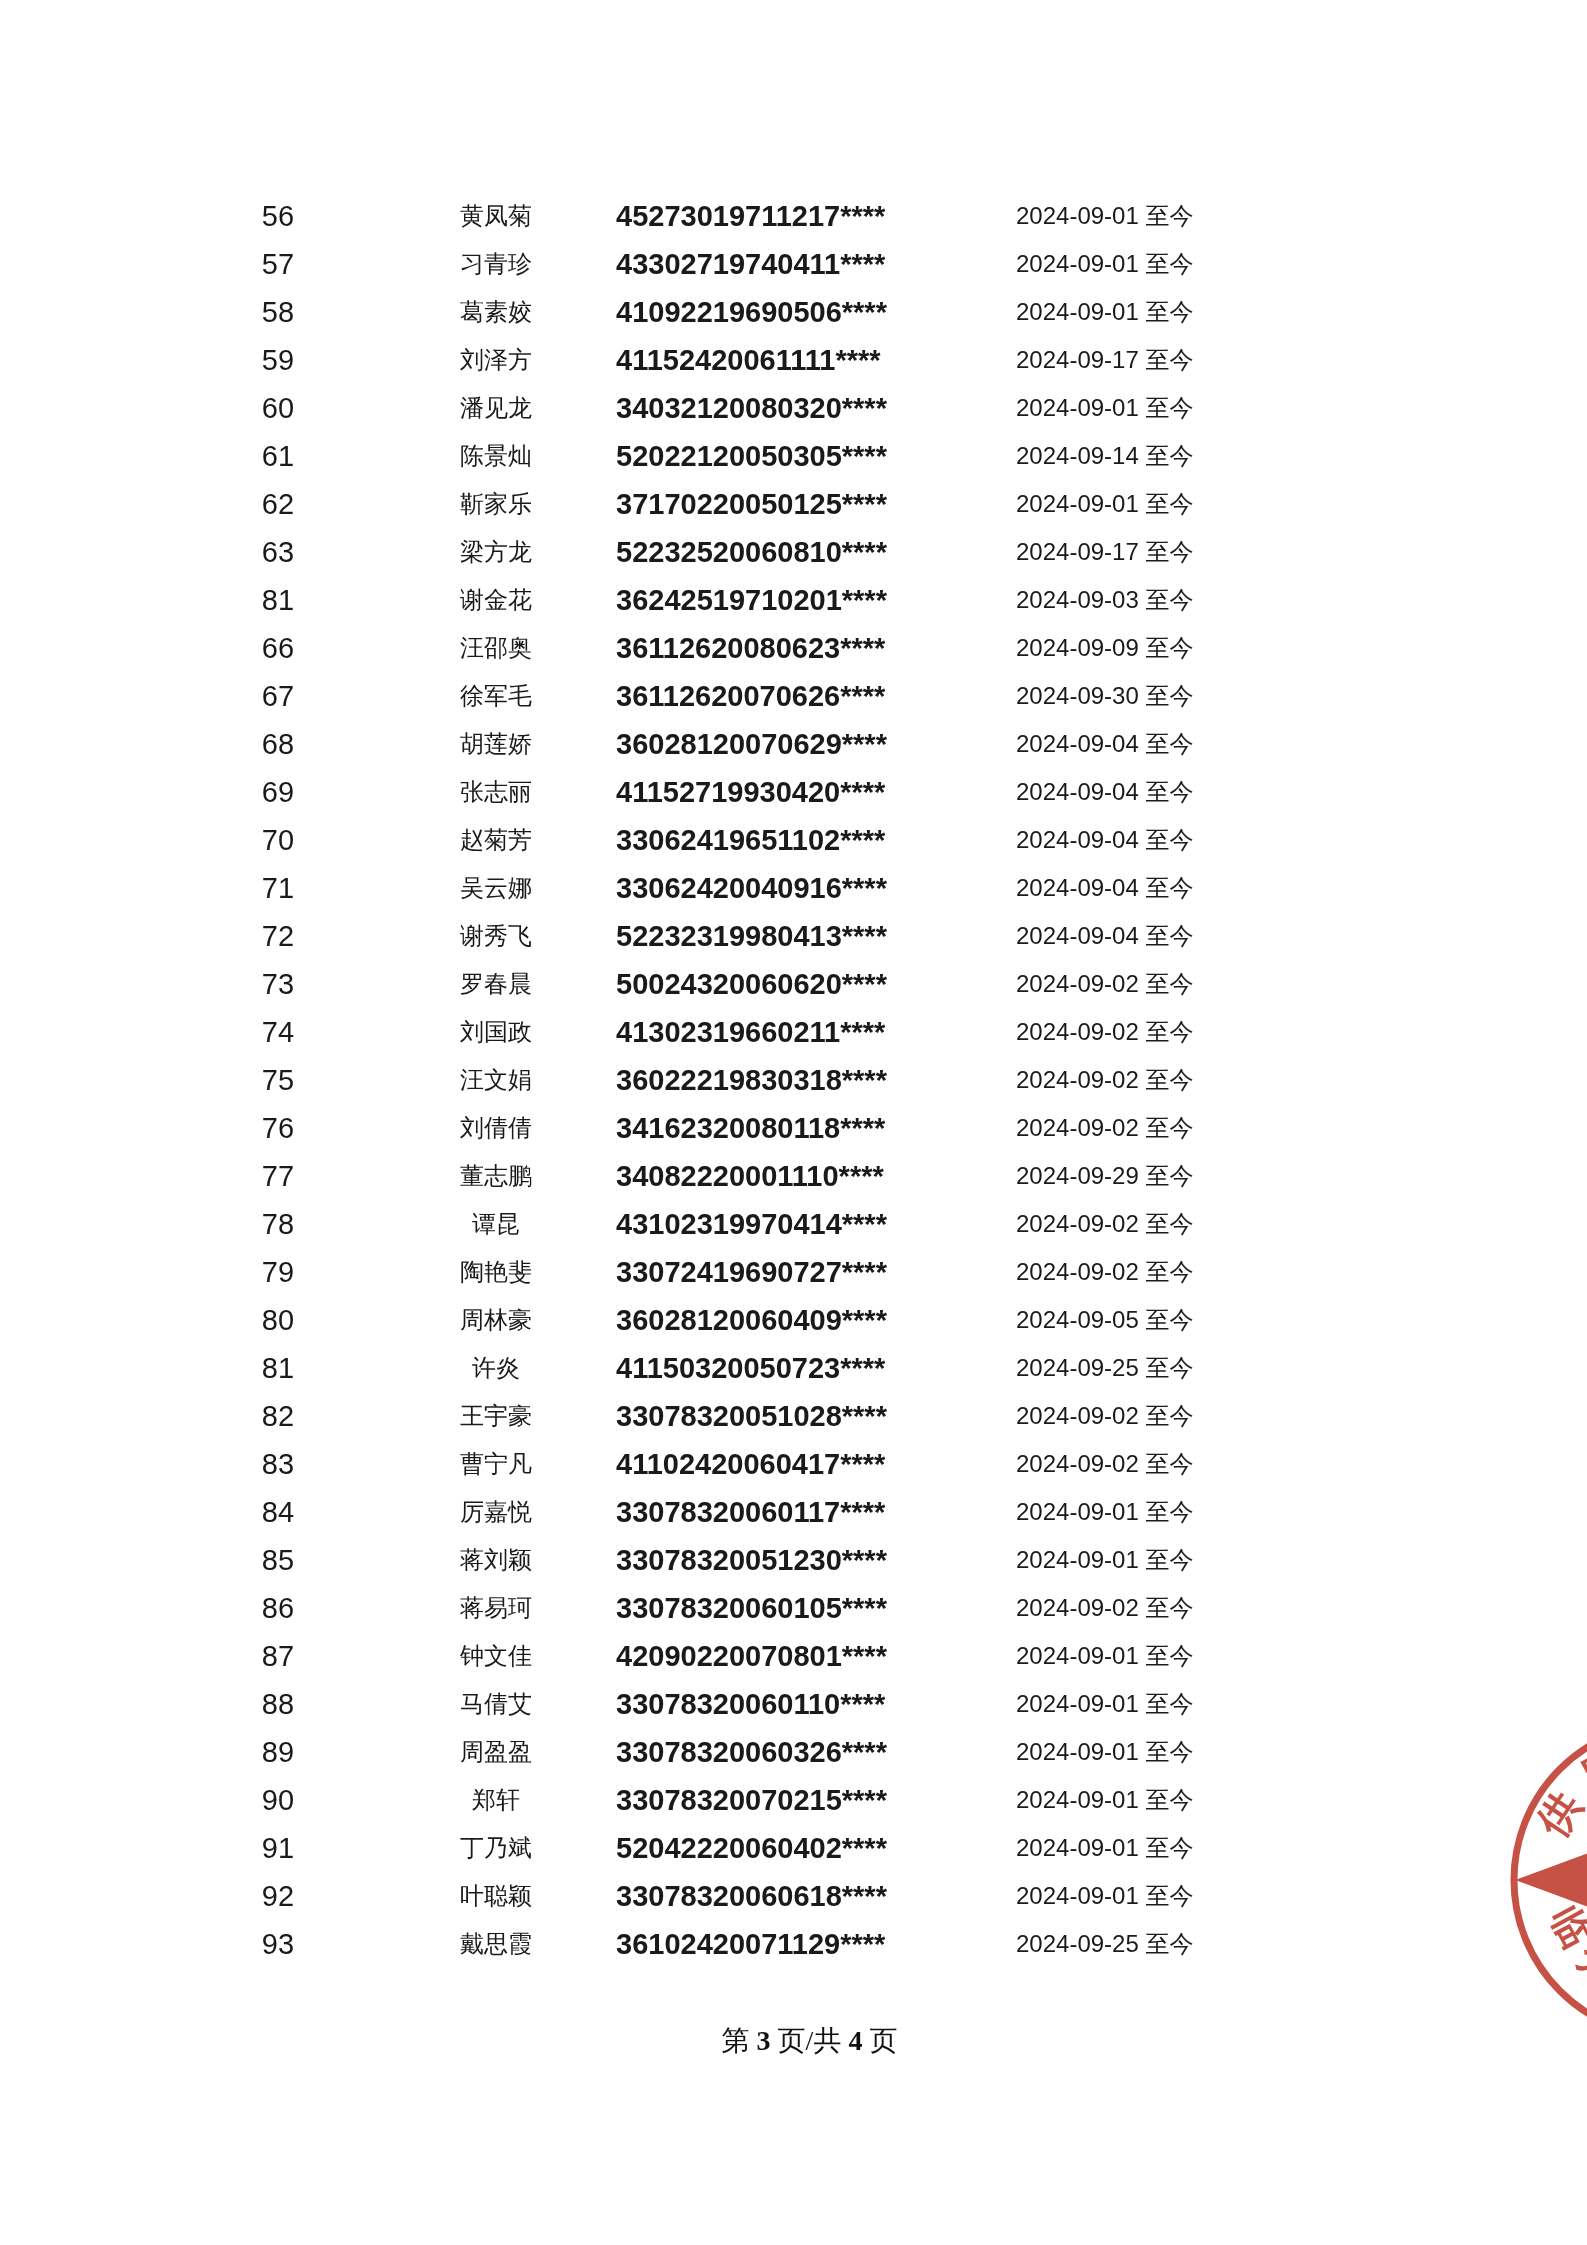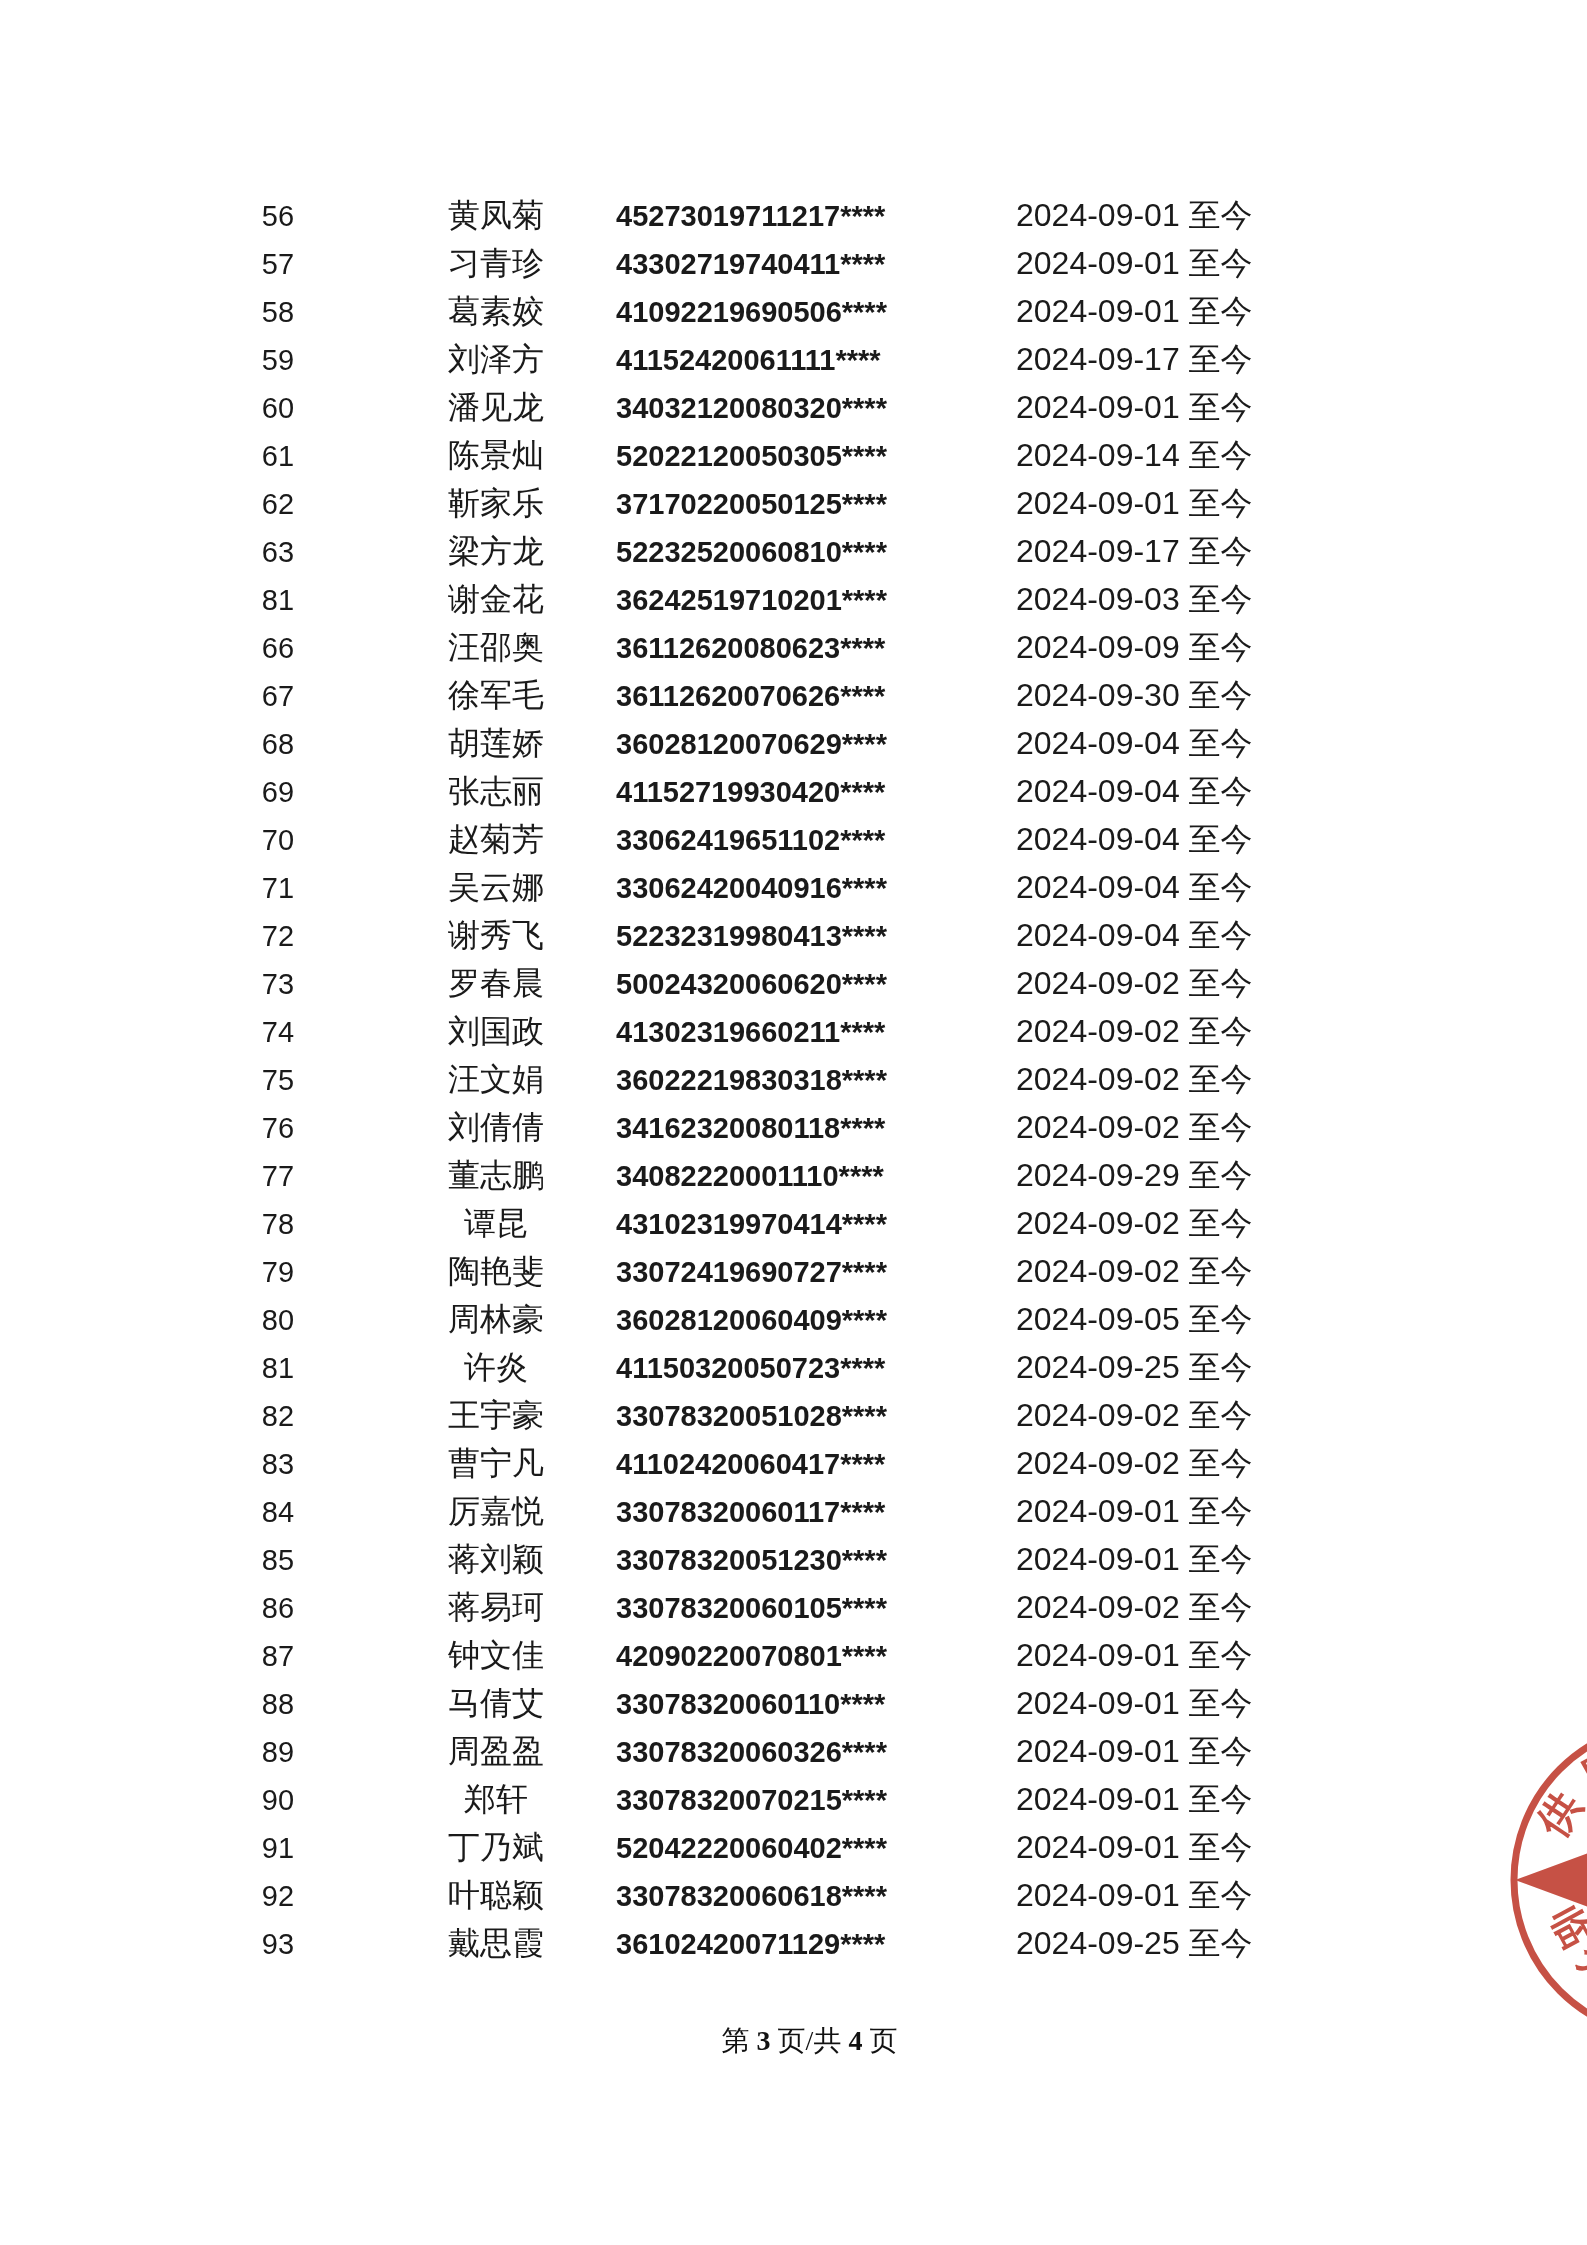--- a/index.html
+++ b/index.html
@@ -8,23 +8,23 @@
     position:relative;
     width:1587px; height:2245px;
     background:#ffffff;
     overflow:hidden;
     font-family:"Liberation Sans", sans-serif;
     color:#1a1a1a;
   }
   .roster { position:absolute; top:192px; left:180px; width:1240px; }
   .row { display:flex; height:48px; align-items:center; }
   .cell-no   { width:196px; text-align:center; font-size:29px; }
-  .cell-name { width:240px; text-align:center; font-size:32px;font-family:Liberation Serif, serif; }
+  .cell-name { width:240px; text-align:center; font-size:24px;font-family:Liberation Serif, serif; }
   .cell-id   { width:400px; text-align:left;   font-size:29px;font-weight:bold; }
-  .cell-date { flex:1;      text-align:left;   font-size:32px; }
+  .cell-date { flex:1;      text-align:left;   font-size:24px; }
   .page-footer {
     position:absolute; top:2022px; left:16px; width:100%;
     text-align:center;
     font-family:"Liberation Serif", serif;
     font-size:28px; color:#111111;
   }
   .page-footer b { font-weight:bold; }
   .stamp {
     position:absolute; left:1500px; top:1685px;
     width:87px; height:380px;

